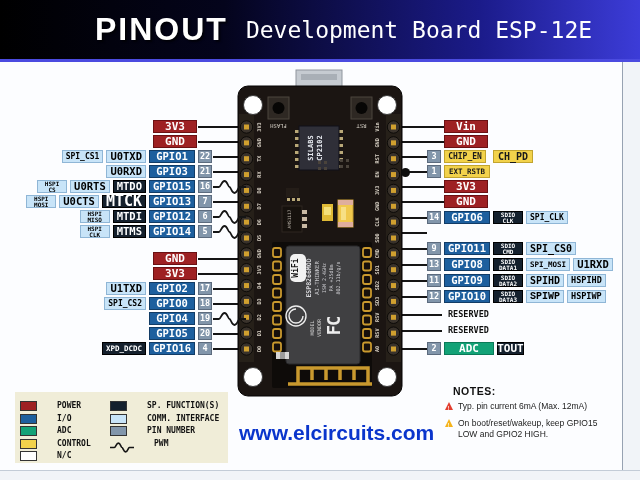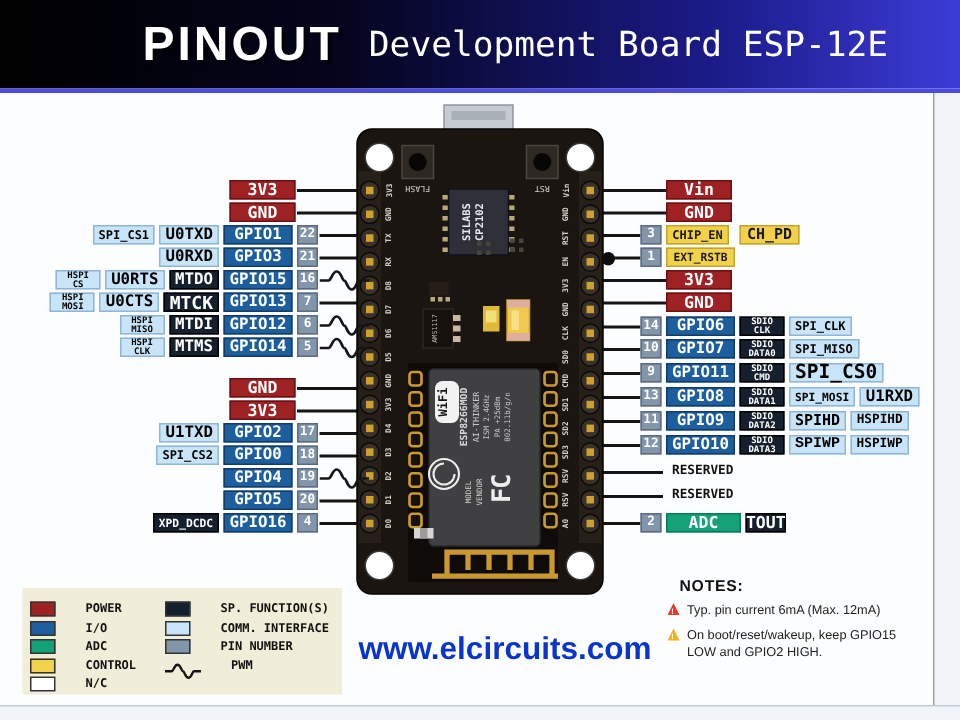--- a/index.html
+++ b/index.html
@@ -371,21 +371,21 @@
       <div class="pbox io">GPIO15</div>
       <div class="pbox pin">16</div>
     </div>
     <div class="sq" style="left: 213px; top: 179px;"><svg width="33" height="16" viewBox="0 0 33 16">
         <path d="M0,8 H6 C8,8 8.5,2 11.5,2 C14.5,2 15,8 16.5,8 C18,8 18.5,14 21.5,14 C24.5,14 25,8 26.5,8 H33" fill="none" stroke="#151515" stroke-width="1.8"></path>
       </svg></div>
     <div class="prow" style="right: 428px; top: 195px;">
       <div class="pbox comm" style="width: 30px; font-size: 6px;">HSPI
 MOSI</div>
       <div class="pbox comm" style="font-size: 10.5px;">U0CTS</div>
-      <div class="pbox sp" style="font-size: 12px;">MTCK</div>
+      <div class="pbox sp" style="font-size: 15px;">MTCK</div>
       <div class="pbox io">GPIO13</div>
       <div class="pbox pin">7</div>
     </div>
     <div class="cline" style="left: 213px; top: 201px; width: 33px;"></div>
     <div class="prow" style="right: 428px; top: 210px;">
       <div class="pbox comm" style="width: 30px; font-size: 6px;">HSPI
 MISO</div>
       <div class="pbox sp" style="font-size: 10.5px;">MTDI</div>
       <div class="pbox io">GPIO12</div>
       <div class="pbox pin">6</div>
@@ -474,34 +474,27 @@
     </div>
     <div class="cline" style="left: 400px; top: 201px; width: 44px;"></div>
     <div class="prow" style="left: 427px; top: 211px;">
       <div class="pbox pin">14</div>
       <div class="pbox io">GPIO6</div>
       <div class="pbox sp" style="width: 30px; font-size: 6px;">SDIO
 CLK</div>
       <div class="pbox comm" style="font-size: 8px;">SPI_CLK</div>
     </div>
     <div class="cline" style="left: 400px; top: 217px; width: 27px;"></div>
-    <div class="prow" style="left: 427px; top: 226px;">
-      <div class="pbox pin">10</div>
-      <div class="pbox io">GPIO7</div>
-      <div class="pbox sp" style="width: 30px; font-size: 6px;">SDIO
-DATA0</div>
-      <div class="pbox comm" style="font-size: 8px;">SPI_MISO</div>
-    </div>
     <div class="cline" style="left: 400px; top: 232px; width: 27px;"></div>
     <div class="prow" style="left: 427px; top: 242px;">
       <div class="pbox pin">9</div>
       <div class="pbox io">GPIO11</div>
       <div class="pbox sp" style="width: 30px; font-size: 6px;">SDIO
 CMD</div>
-      <div class="pbox comm" style="font-size: 13px;">SPI_CS0</div>
+      <div class="pbox comm" style="font-size: 10px;">SPI_CS0</div>
     </div>
     <div class="cline" style="left: 400px; top: 248px; width: 27px;"></div>
     <div class="prow" style="left: 427px; top: 258px;">
       <div class="pbox pin">13</div>
       <div class="pbox io">GPIO8</div>
       <div class="pbox sp" style="width: 30px; font-size: 6px;">SDIO
 DATA1</div>
       <div class="pbox comm" style="font-size: 7.5px;">SPI_MOSI</div>
       <div class="pbox comm" style="font-size: 10.5px;">U1RXD</div>
     </div>

